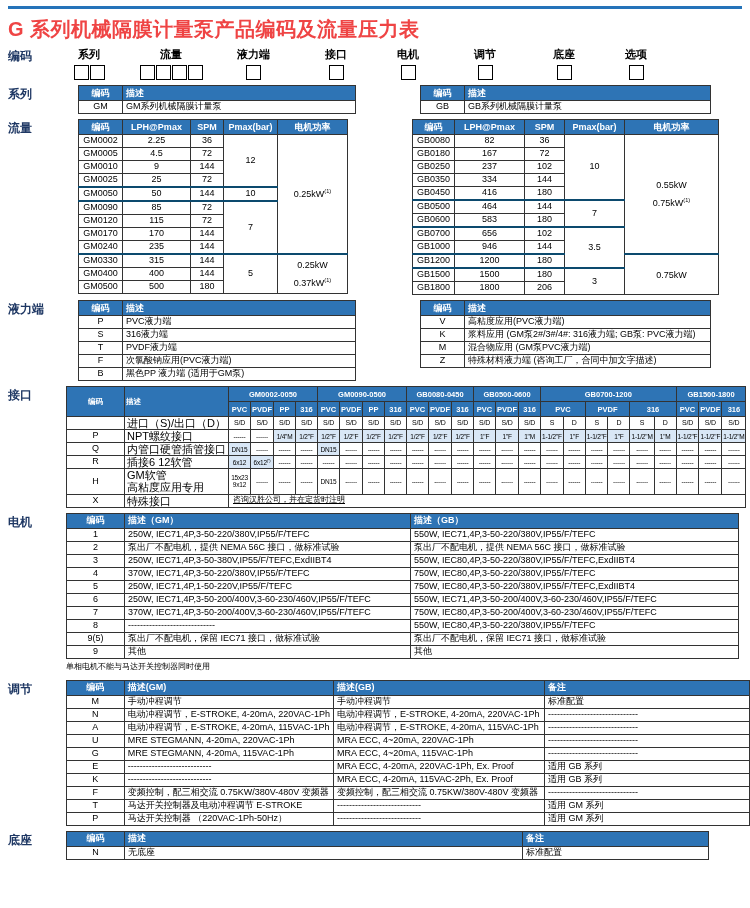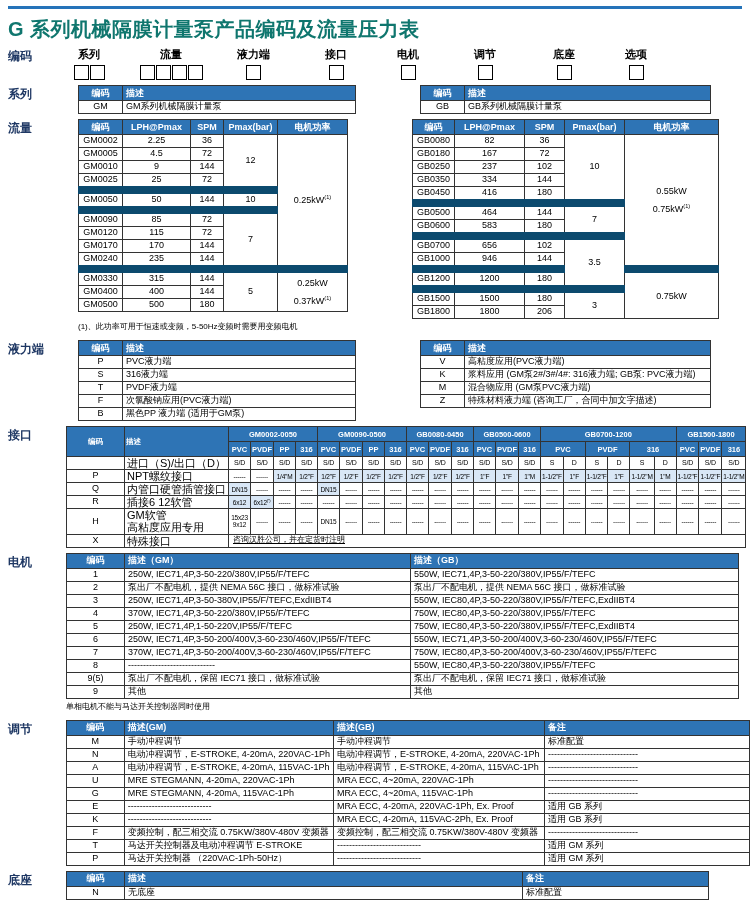--- a/index.html
+++ b/index.html
@@ -1,33 +1,33 @@
 <!DOCTYPE html>
 <html><head>
 <meta charset="utf-8">
 <style>
   html,body{margin:0;padding:0;background:#fff;}
   body{width:750px;font-family:"Liberation Sans","DejaVu Sans",sans-serif;color:#000;}
   .page{position:relative;width:750px;height:908px;overflow:hidden;background:#fff;}
   .toprule{position:absolute;top:6px;left:8px;width:734px;height:3px;background:#2573b9;}
-  .title{margin:16px 0 4px 8px;font-size:20px;font-weight:bold;color:#0f766e;letter-spacing:0.5px;}
+  .title{margin:16px 0 4px 8px;font-size:20px;font-weight:bold;color:#ef4444;letter-spacing:0.5px;}
   .section{display:flex;align-items:flex-start;margin:0 0 5px 8px;}
   .sec-label{flex:none;width:58px;font-weight:bold;color:#1f3864;font-size:12px;padding-top:1px;}
   .sec-body{flex:1;min-width:0;}
   .indent{padding-left:12px;}
   .cols{display:flex;align-items:flex-start;}
   .colR{margin-left:64px;}
 
   table{border-collapse:collapse;table-layout:fixed;background:#fff;}
   .tbl{border:1.5px solid #222;}
   th,td{border:1px solid #333;white-space:nowrap;overflow:hidden;}
   tr.hdr th{background:#2e74b5;color:#fff;font-weight:bold;font-size:9px;height:14px;padding:0 3px;text-align:center;}
   td{font-size:9px;height:12px;padding:0 3px;text-align:center;line-height:1.1;}
   .al{text-align:left !important;}
-  tr.hv td{border-top:8px solid #0c4a6e;}
+  tr.hv td{border-top:2px solid #0c4a6e;}
   .pw{line-height:2.0;}
   sup{font-size:62%;vertical-align:super;line-height:0;}
 
   
   .codefields{display:flex;padding-left:0;}
   .cf{display:flex;flex-direction:column;align-items:center;}
   .cf-label{font-size:11px;font-weight:bold;color:#000;margin-bottom:3px;}
   .boxrow{display:flex;}
   .box{width:13px;height:13px;border:1px solid #000;background:#fff;margin:0 0.5px;display:inline-block;}
 
@@ -325,21 +325,20 @@
                 <td class="pm" rowspan="2">3</td>
               </tr>
               <tr>
                 <td>GB1800</td>
                 <td>1800</td>
                 <td>206</td>
               </tr>
             </tbody>
           </table>
       </div>
-      <div class="fnote">(1)、此功率可用于恒速或变频，5-50Hz变频时需要用变频电机</div>
     </div>
   </div>
 
   <div class="section">
     <div class="sec-label">液力端</div>
     <div class="sec-body indent">
       <div class="cols">
         <table class="tbl" id="liquid-left-table">
             <colgroup>
               <col style="width: 44px;">

